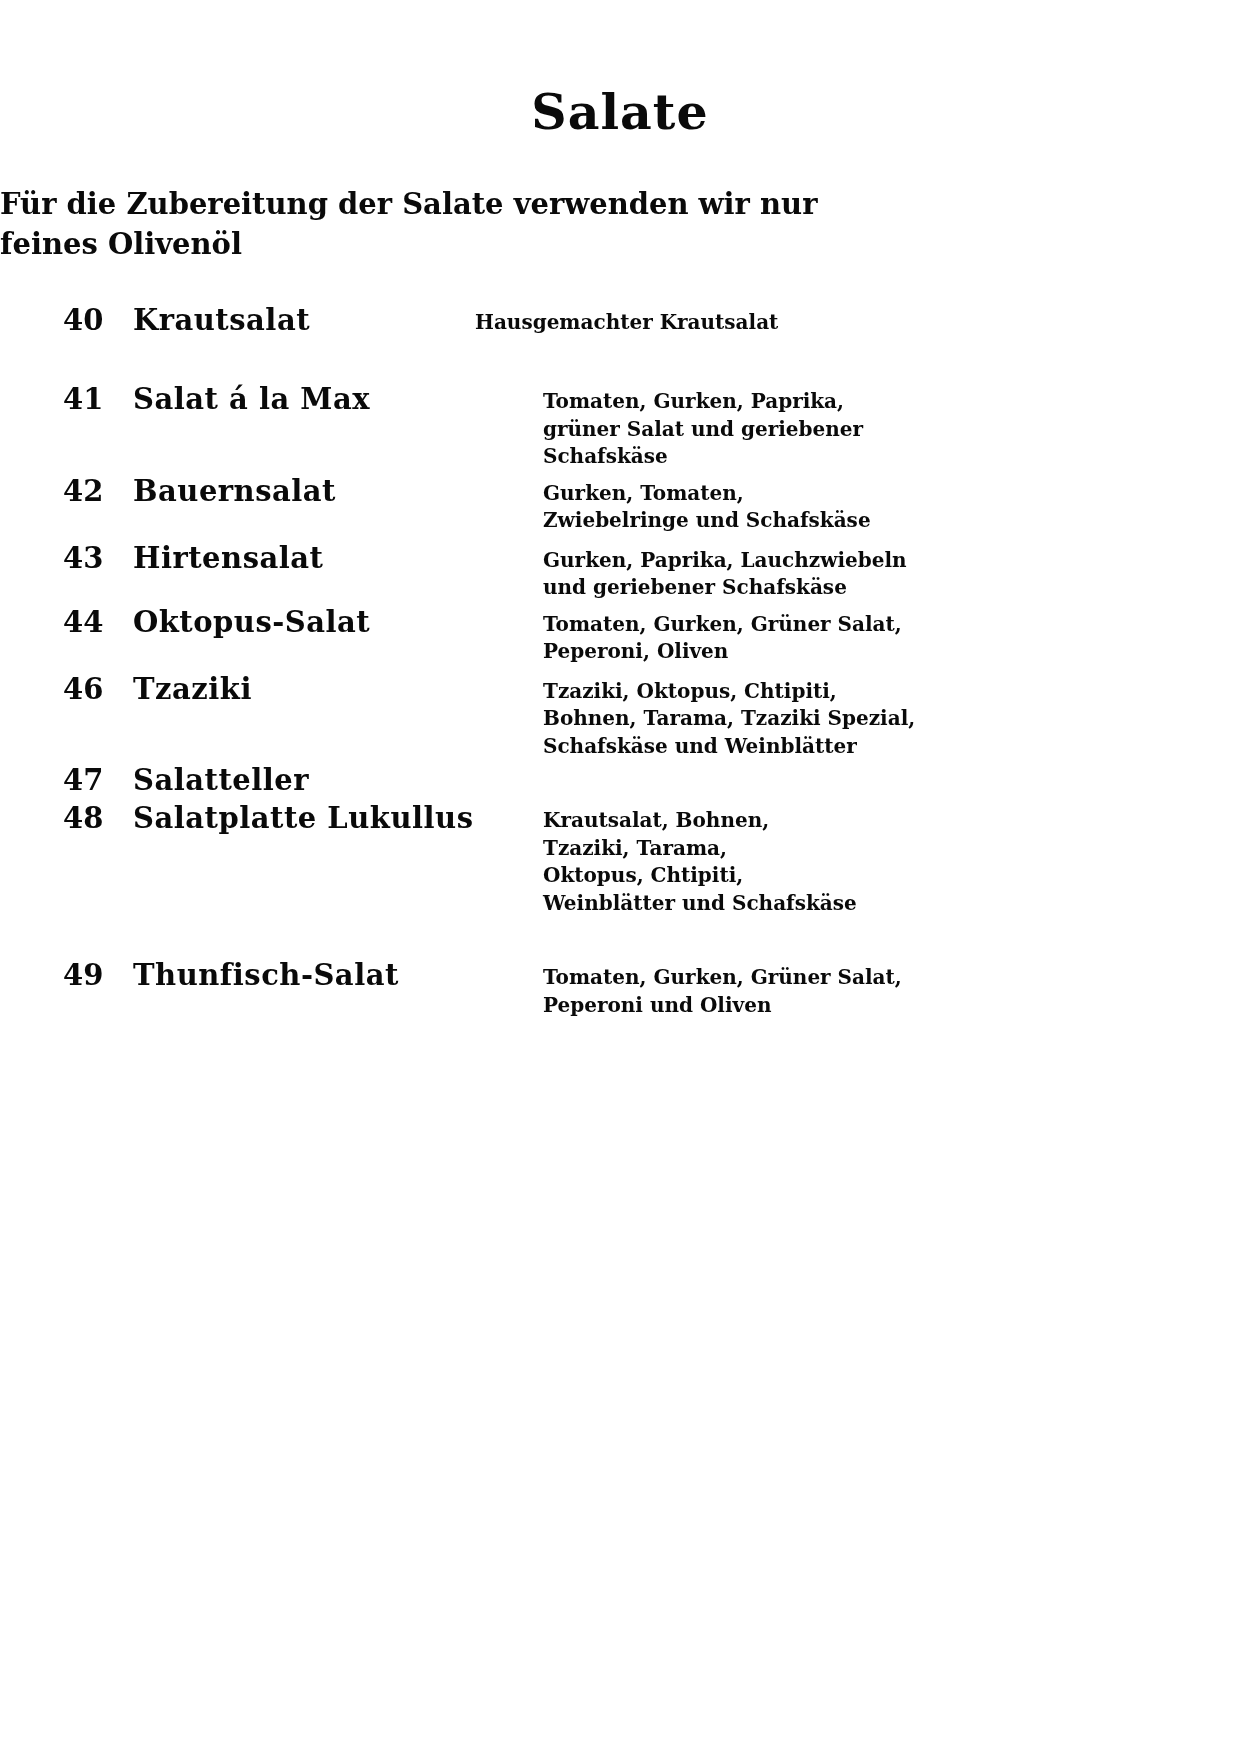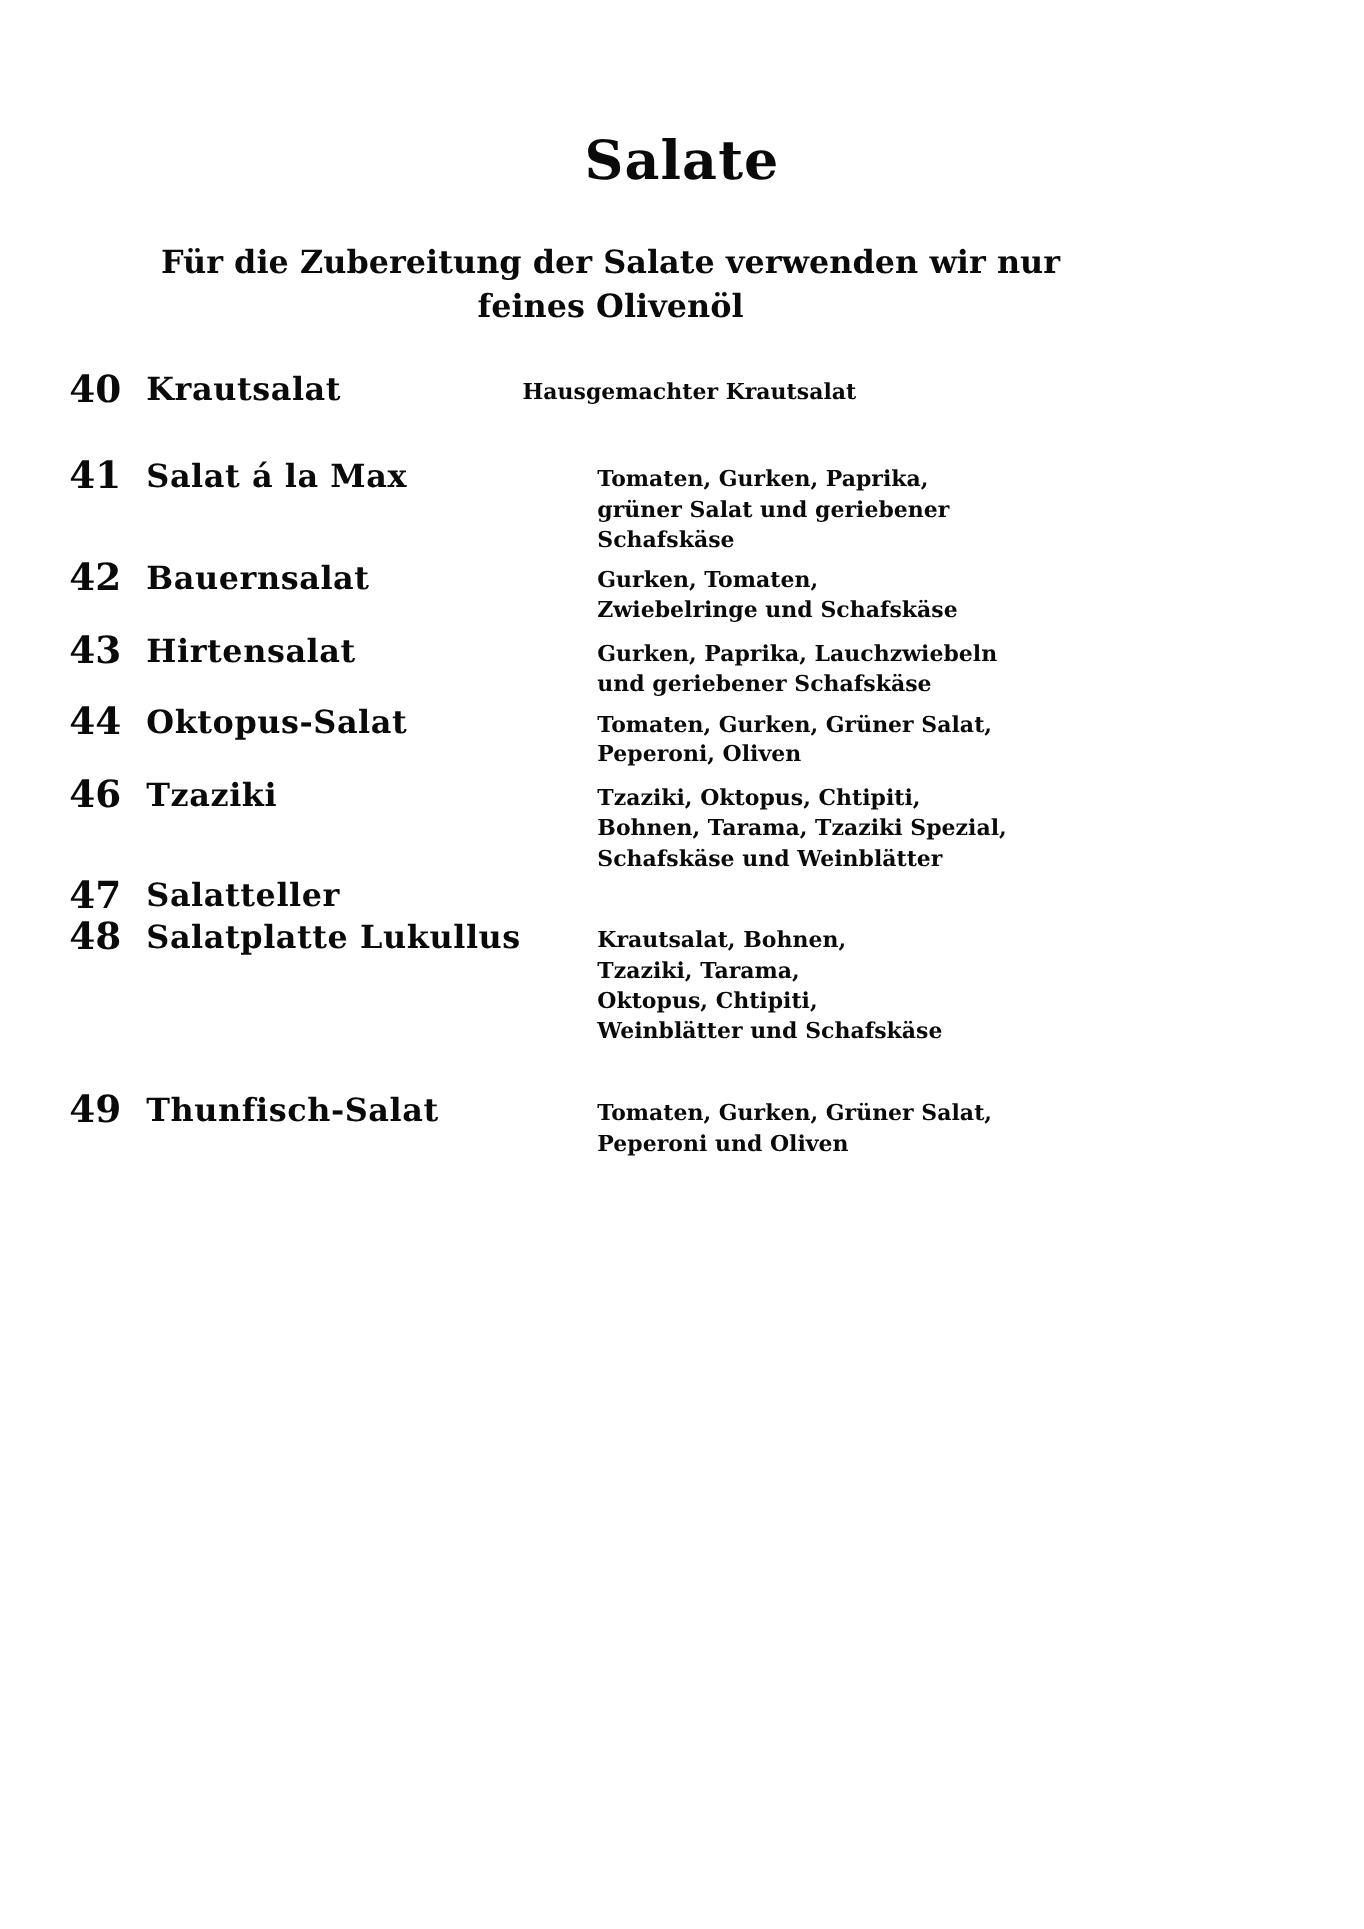--- a/index.html
+++ b/index.html
@@ -10,50 +10,49 @@
   .page {
     position: relative;
     width: 1240px;
     height: 1754px;
     background: #ffffff;
     color: #0a0a0a;
     font-family: "DejaVu Serif", "Liberation Serif", serif;
     font-weight: bold;
     overflow: hidden;
     box-sizing: border-box;
-    padding-top: 118px;
+    padding-top: 84px;
   }
   .title {
     text-align: center;
     font-size: 49px;
     line-height: 1.15;
     letter-spacing: 1px;
     margin: 0 0 44px 0;
   }
   .subtitle {
-    text-align: center;
     font-size: 29px;
     line-height: 40px;
     margin: 0 130px 0 0;
   }
   .menu {
     margin-top: 38px;
   }
   .menu-row {
     display: flex;
     align-items: flex-start;
     padding-left: 63px;
     margin-bottom: 2px;
   }
   .menu-row.gap-small { margin-bottom: 5px; }
   .menu-row.gap-large { margin-bottom: 43px; }
   .menu-row.gap-xlarge { margin-bottom: 40px; }
   .item-number {
     flex: 0 0 70px;
-    font-size: 34px;
+    font-size: 29px;
     line-height: 36px;
   }
   .item-name {
     flex: 0 0 395px;
     font-size: 29px;
     line-height: 36px;
     letter-spacing: 0.5px;
   }
   .item-desc {
     padding-top: 7px;

